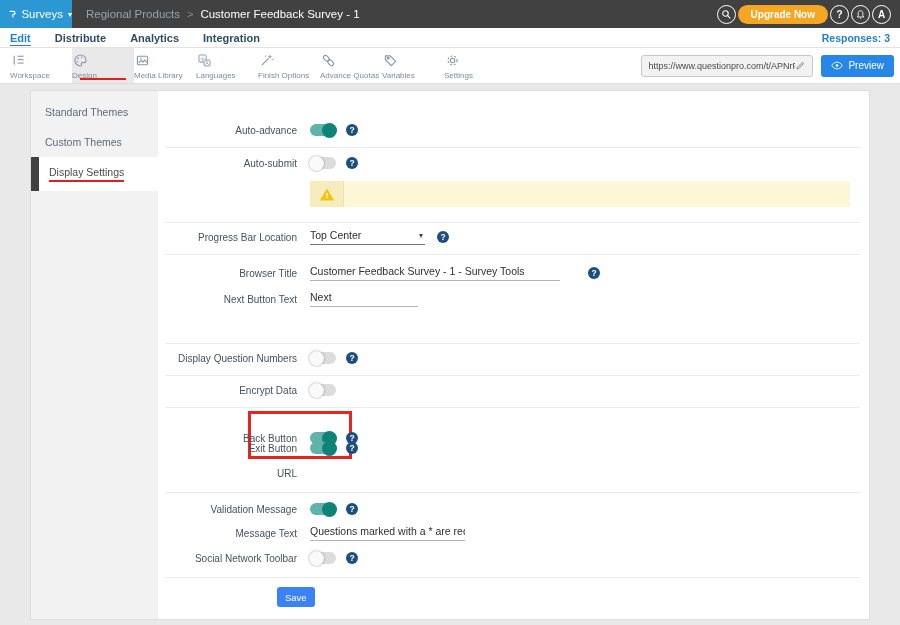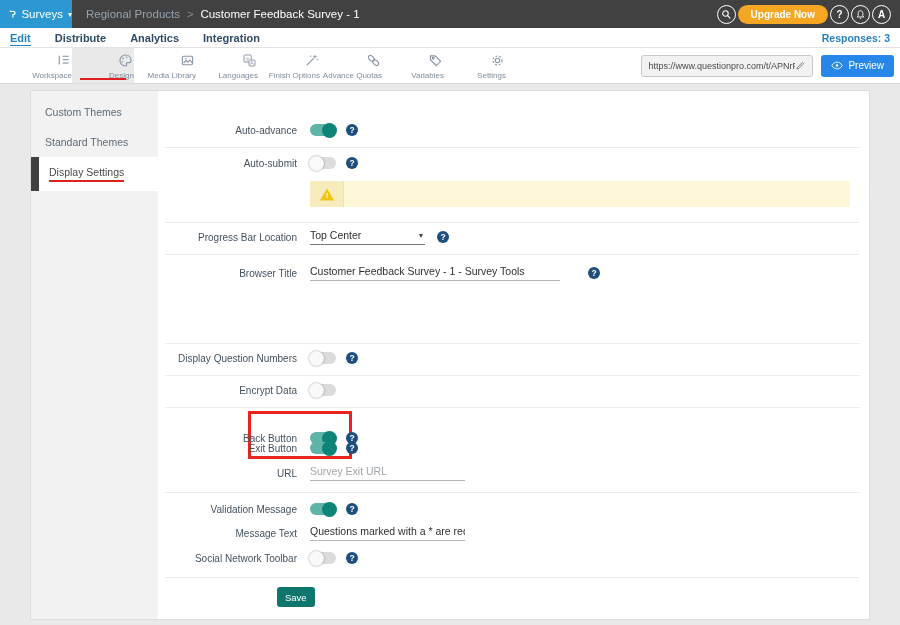--- a/index.html
+++ b/index.html
@@ -26,21 +26,21 @@
   .upgrade-btn { background:#f5a623; border:none; color:#fff; border-radius:10px; height:19px; padding:0 13px; font-size:10px; font-weight:bold; font-family:inherit; cursor:pointer; }
 
   
   .navbar { height:20px; background:#fff; border-bottom:1px solid #e2e2e2; display:flex; align-items:center; padding:0 10px; gap:24px; flex:none; }
   .nav-item { font-size:11px; font-weight:bold; color:#2e4b66; cursor:pointer; }
   .nav-item.active { color:#2581c4; text-decoration:underline; text-underline-offset:3px; }
   .responses { margin-left:auto; font-size:10.5px; font-weight:bold; color:#2581c4; }
 
   
   .toolbar { height:36px; background:#fff; border-bottom:1px solid #dcdcdc; display:flex; align-items:stretch; padding-left:10px; flex:none; }
-  .tool { width:62px; display:flex; flex-direction:column; align-items:flex-end; justify-content:flex-start; padding-top:4px; gap:2px; cursor:pointer; position:relative; flex:none; }
+  .tool { width:62px; display:flex; flex-direction:column; align-items:flex-start; justify-content:flex-start; padding-top:4px; gap:2px; cursor:pointer; position:relative; flex:none; }
   .tool .tlabel { font-size:8px; color:#7f8c9b; white-space:nowrap; }
   .tool svg { stroke:#8a95a5; }
   .tool.active { background:#e9e9e9; }
   .red-underline { position:absolute; bottom:3px; left:8px; right:8px; height:2px; background:#e0201c; }
   .toolbar-right { margin-left:auto; display:flex; align-items:center; gap:8px; padding-right:6px; }
   .url-box { width:172px; height:22px; background:#f2f2f2; border:1px solid #c9c9c9; border-radius:3px; display:flex; align-items:center; padding:0 6px; cursor:pointer; }
   .url-text { font-size:9px; color:#4a4a4a; white-space:nowrap; overflow:hidden; }
   .url-box svg { margin-left:auto; flex:none; }
   .preview-btn { height:22px; background:#2787e9; border:none; color:#fff; border-radius:3px; font-size:10px; font-family:inherit; display:flex; align-items:center; gap:5px; padding:0 10px; cursor:pointer; }
 
@@ -75,21 +75,21 @@
   .uline-input { border:none; border-bottom:1px solid #b5b5b5; background:transparent; font-family:inherit; font-size:10.5px; color:#2f2f2f; padding:0 0 3px 0; outline:none; }
   .uline-input::placeholder { color:#a0a6ab; }
   .w250 { width:250px; } .w108 { width:108px; } .w155 { width:155px; }
 
   .dropdown { width:115px; border-bottom:1px solid #777; display:flex; align-items:center; justify-content:space-between; padding-bottom:3px; cursor:pointer; }
   .dd-value { font-size:10.5px; color:#2f2f2f; }
   .dd-caret { font-size:8px; color:#444; margin-right:2px; }
 
   .red-box { position:absolute; left:90px; top:320px; width:104px; height:48px; border:3px solid #e8241f; pointer-events:none; }
 
-  .save-btn { position:absolute; left:119px; top:496px; height:20px; background:#0f766e; border:none; border-radius:3px; color:#fff; font-size:9.5px; font-family:inherit; padding:0 8px; cursor:pointer; }
+  .save-btn { position:absolute; left:119px; top:496px; height:20px; background:#3b82f6; border:none; border-radius:3px; color:#fff; font-size:9.5px; font-family:inherit; padding:0 8px; cursor:pointer; }
 </style>
 </head>
 <body>
 
 <div class="screen">
 
   <div class="topbar">
     <div class="brand">
       <svg width="14" height="16" viewBox="0 0 16 16">
         <path d="M3.2,3 H10 C12.8,3 13.4,4.6 13.4,6 C13.4,8 11.8,8.9 9.2,8.9 V14.5" stroke="#fff" stroke-width="2.2" fill="none"></path>
@@ -213,24 +213,24 @@
         <span>Preview</span>
       </button>
     </div>
   </div>
 
   <div class="workspace">
     <div class="card">
 
       <div class="sidebar">
         <div class="side-item">
+          <span class="side-lbl">Standard Themes</span>
+        </div>
+        <div class="side-item">
           <span class="side-lbl">Custom Themes</span>
-        </div>
-        <div class="side-item">
-          <span class="side-lbl">Standard Themes</span>
         </div>
         <div class="side-item active">
           <span class="side-lbl">Display Settings</span>
         </div>
       </div>
 
       <div class="main">
 
         <div class="row" style="top:30px">
           <span class="rlabel">Auto-advance</span>
@@ -264,20 +264,24 @@
           <span class="q-icon" style="margin-left:12px">?</span>
         </div>
         <div class="divider" style="top:163px"></div>
 
         <div class="row" style="top:173px">
           <span class="rlabel">Browser Title</span>
           <input class="uline-input w250" value="Customer Feedback Survey - 1 - Survey Tools" style="">
           <span class="q-icon" style="margin-left:28px">?</span>
         </div>
 
+        <div class="row" style="top:199px">
+          <span class="rlabel">Next Button Text</span>
+          <input class="uline-input w108" value="Next" style="">
+        </div>
 
         <div class="divider" style="top:252px"></div>
 
         <div class="row" style="top:258px">
           <span class="rlabel">Display Question Numbers</span>
           <span class="toggle off"></span>
           <span class="q-icon">?</span>
         </div>
         <div class="divider" style="top:284px"></div>
 
@@ -296,21 +300,20 @@
         </div>
 
         <div class="row" style="top:348px">
           <span class="rlabel">Exit Button</span>
           <span class="toggle on"></span>
           <span class="q-icon">?</span>
         </div>
 
         <div class="row" style="top:373px">
           <span class="rlabel">URL</span>
-          <input class="uline-input w155" placeholder="Survey Exit URL" style="">
         </div>
         <div class="divider" style="top:401px"></div>
 
         <div class="row" style="top:409px">
           <span class="rlabel">Validation Message</span>
           <span class="toggle on"></span>
           <span class="q-icon">?</span>
         </div>
 
         <div class="row" style="top:433px">

